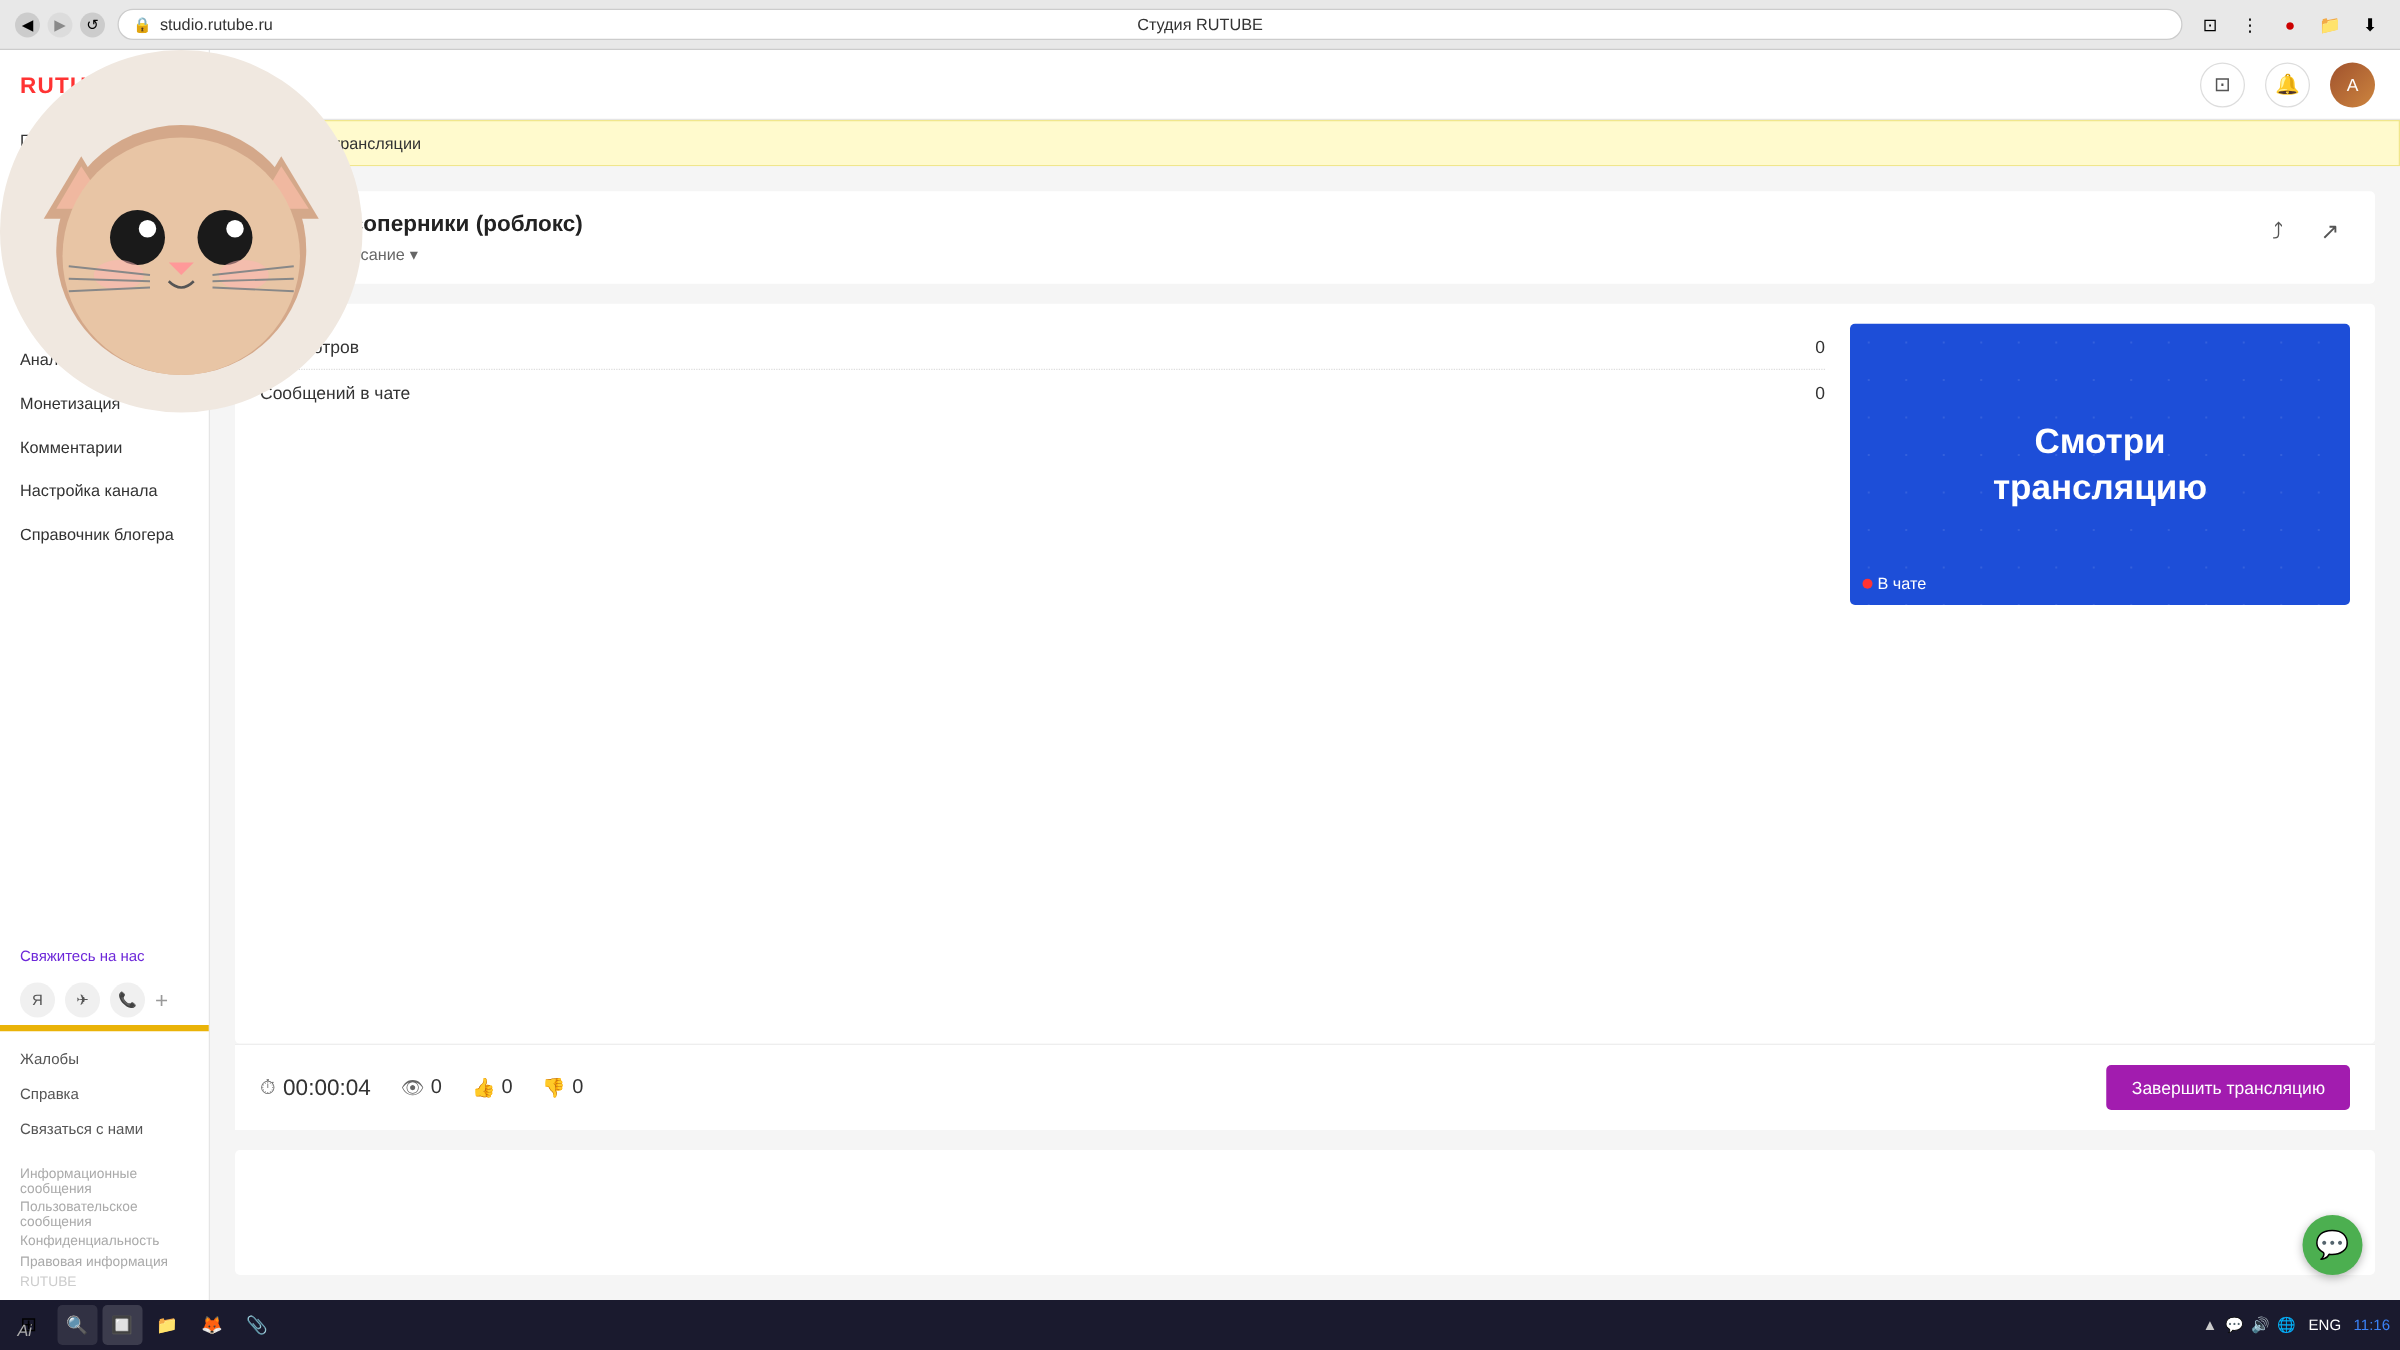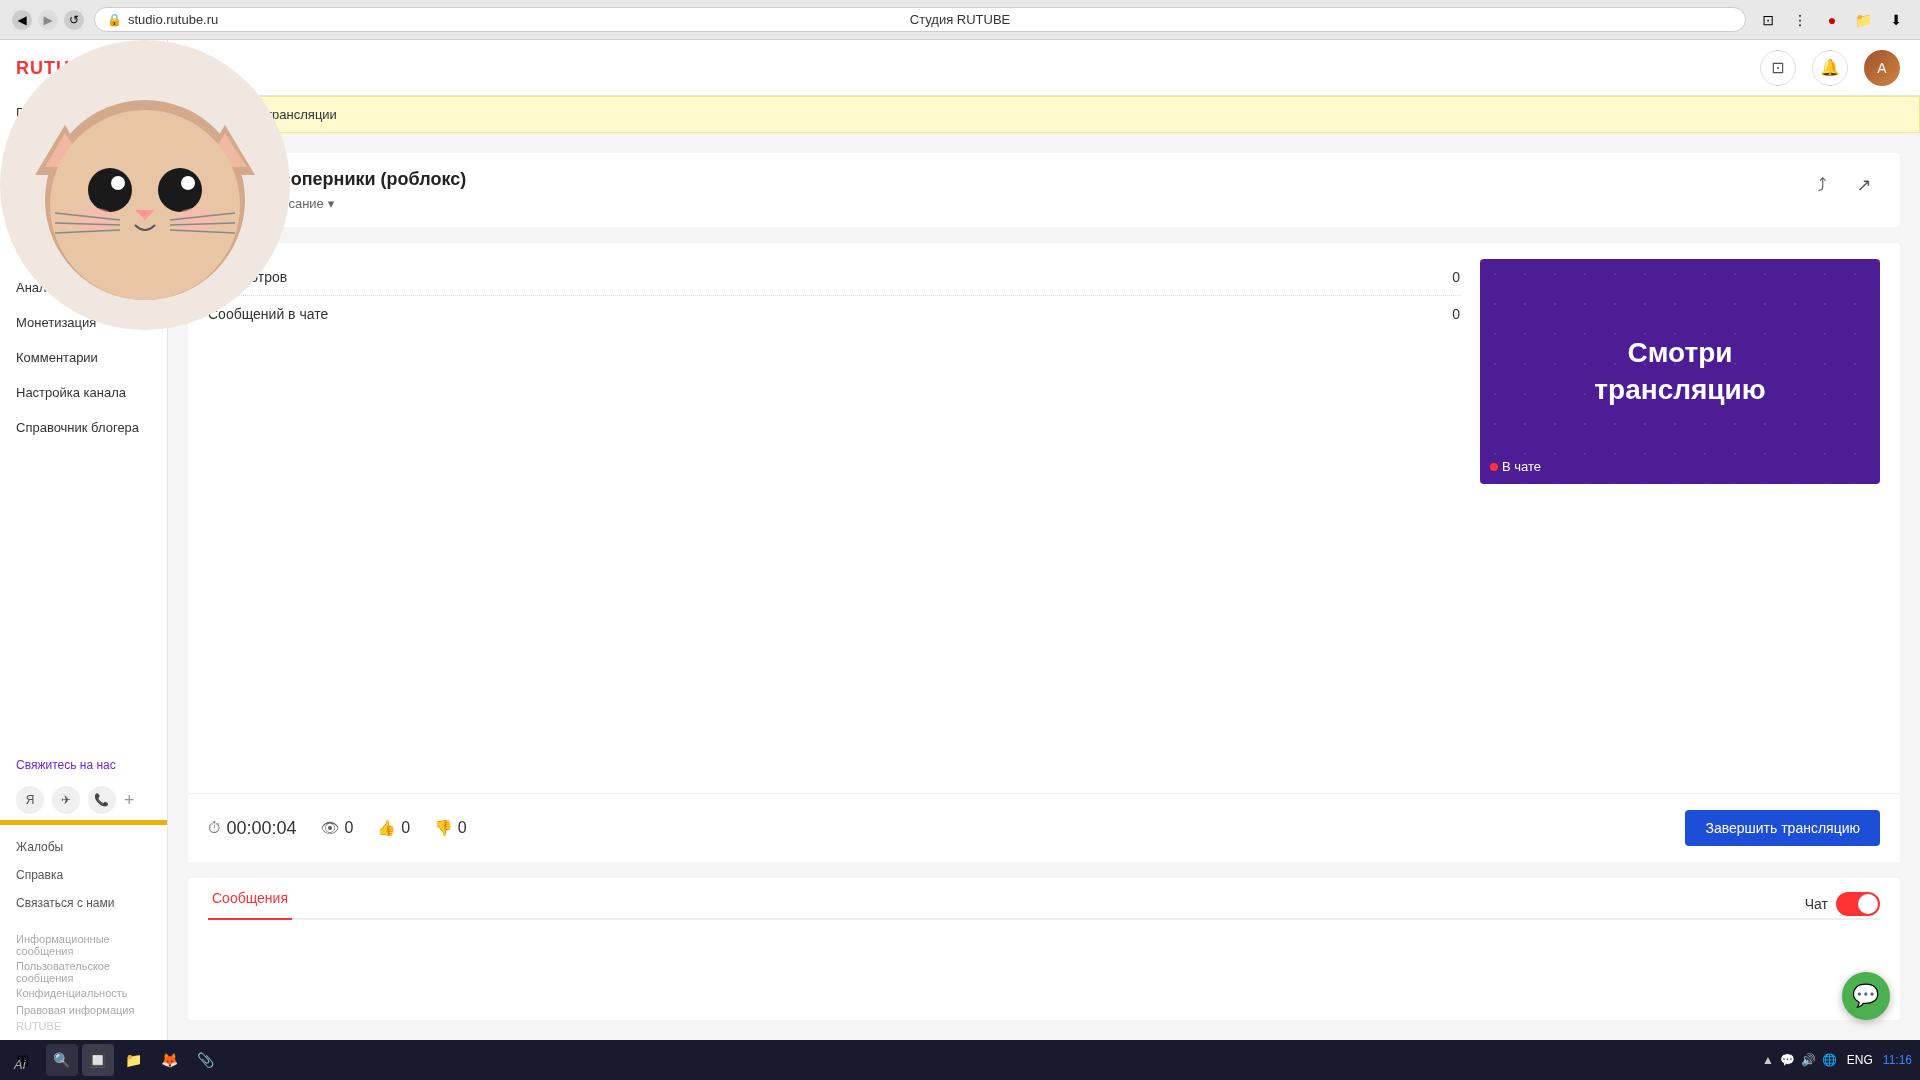--- a/index.html
+++ b/index.html
@@ -260,21 +260,21 @@
     }
 
     
     .stream-preview {
       width: 400px;
       flex-shrink: 0;
     }
     .preview-box {
       width: 100%;
       aspect-ratio: 16/9;
-      background: #4c1d95;
+      background: #1d4ed8;
       border-radius: 4px;
       display: flex;
       flex-direction: column;
       align-items: center;
       justify-content: center;
       position: relative;
       overflow: hidden;
     }
     .preview-dots {
       position: absolute;
@@ -332,21 +332,21 @@
     .timer-icon { font-size: 16px; color: #666; }
     .stat-counter {
       display: flex;
       align-items: center;
       gap: 5px;
       font-size: 16px;
       color: #333;
     }
     .counter-icon { font-size: 15px; color: #666; }
     .end-stream-btn {
-      background: #1d4ed8;
+      background: #a21caf;
       color: white;
       border: none;
       padding: 10px 20px;
       border-radius: 4px;
       font-size: 14px;
       cursor: pointer;
       font-weight: 500;
     }
 
     
@@ -661,29 +661,20 @@
           </div>
           <div class="stat-counter">
             <span class="counter-icon">👎</span>
             <span>0</span>
           </div>
         </div>
         <button class="end-stream-btn">Завершить трансляцию</button>
       </div>
 
       <div class="chat-section">
-        <div class="chat-tabs">
-          <div class="chat-tab active">Сообщения</div>
-          <div class="chat-toggle-section">
-            <span>Чат</span>
-            <div class="toggle-switch">
-              <div class="toggle-knob"></div>
-            </div>
-          </div>
-        </div>
         <div class="chat-messages"></div>
       </div>
 
     </div>
   </div>
 </div>
 
 <div class="floating-btn" style="position:absolute;bottom:60px;right:30px;">
   <span>💬</span>
 </div>

